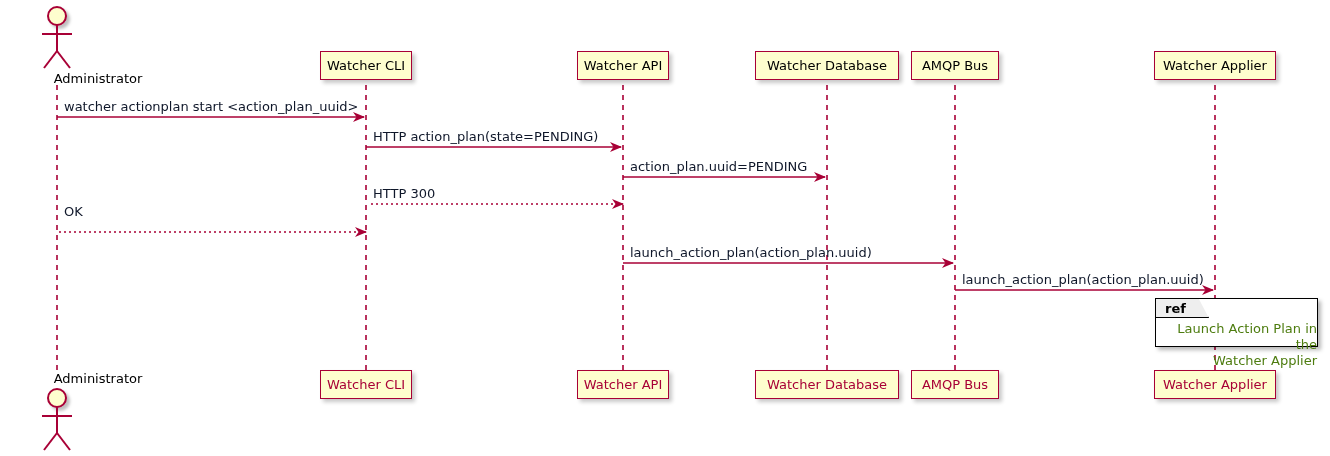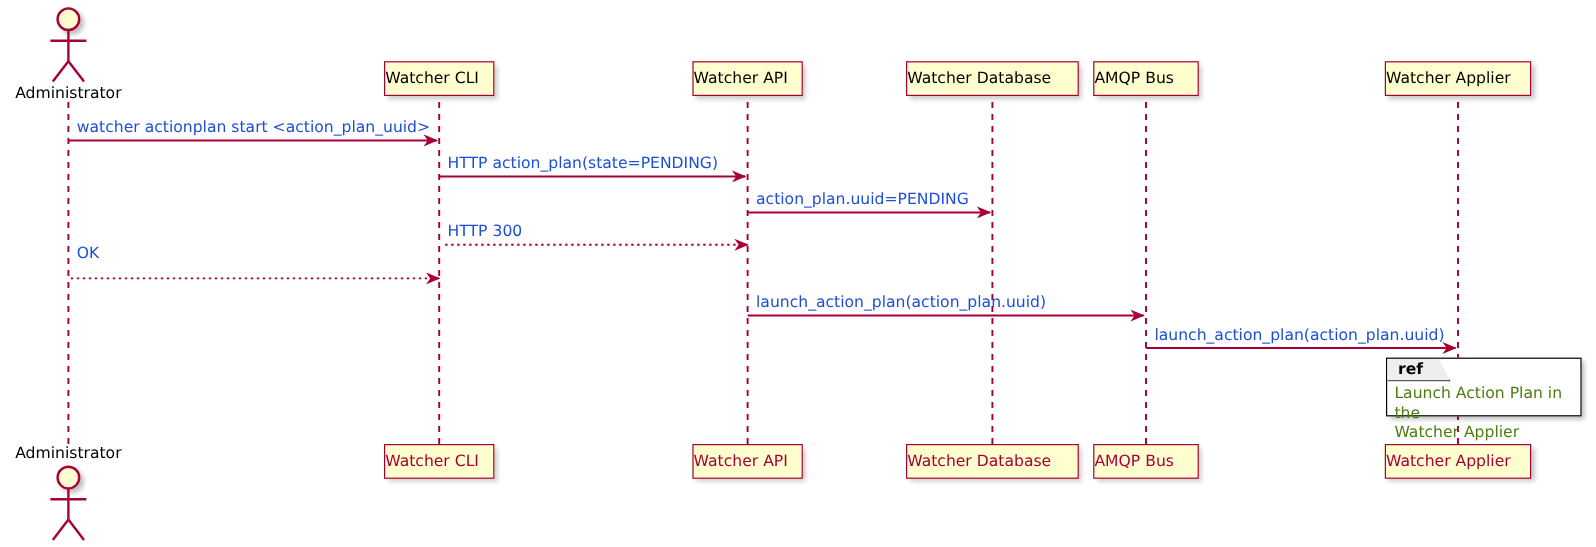--- a/index.html
+++ b/index.html
@@ -17,44 +17,46 @@
   #diagram {
     position: absolute;
     left: 0; top: 0;
     width: 1330px;
     height: 456px;
   }
   .msg-label {
     position: absolute;
     font-family: "DejaVu Sans", sans-serif;
     font-size: 13px;
-    color: #1d4ed8;
+    color: #0f172a;
     white-space: nowrap;
     line-height: 15px;
   }
   .participant-box {
     position: absolute;
     background: #FEFECE;
     border: 1.5px solid #A80036;
     box-sizing: border-box;
     display: flex;
     align-items: center;
+    justify-content: center;
     font-family: "DejaVu Sans", sans-serif;
     font-size: 13px;
     box-shadow: 3px 3px 4px rgba(0,0,0,0.22);
     height: 29px;
   }
   .participant-box.top { color: #000000; }
   .participant-box.bottom { color: #A80036; }
   .actor-label {
     position: absolute;
     font-family: "DejaVu Sans", sans-serif;
     font-size: 13px;
     color: #000000;
     white-space: nowrap;
+    padding-left: 41px;
   }
   .ref-box {
     position: absolute;
     box-sizing: border-box;
     border: 1.5px solid #000000;
     background: #FFFFFF;
     box-shadow: 3px 3px 4px rgba(0,0,0,0.28);
   }
   .ref-tab {
     position: absolute;
@@ -183,18 +185,18 @@
     <div class="msg-label" style="left: 64px; top: 99px;">watcher actionplan start &lt;action_plan_uuid&gt;</div>
     <div class="msg-label" style="left: 373px; top: 129px;">HTTP action_plan(state=PENDING)</div>
     <div class="msg-label" style="left: 630px; top: 159px;">action_plan.uuid=PENDING</div>
     <div class="msg-label" style="left: 373px; top: 186px;">HTTP 300</div>
     <div class="msg-label" style="left: 64px; top: 204px;">OK</div>
     <div class="msg-label" style="left: 630px; top: 245px;">launch_action_plan(action_plan.uuid)</div>
     <div class="msg-label" style="left: 962px; top: 272px;">launch_action_plan(action_plan.uuid)</div>
   </div>
 
 <div id="ref-fragments">
-    <div class="ref-box" style="left: 1155px; top: 298px; width: 163px; height: 49px;">
+    <div class="ref-box" style="left: 1155px; top: 298px; width: 163px; height: 49px; text-align: right;">
       <div class="ref-tab">ref</div>
       <div class="ref-body">Launch Action Plan in the
 Watcher Applier</div>
     </div>
   </div>
 
 </body></html>

